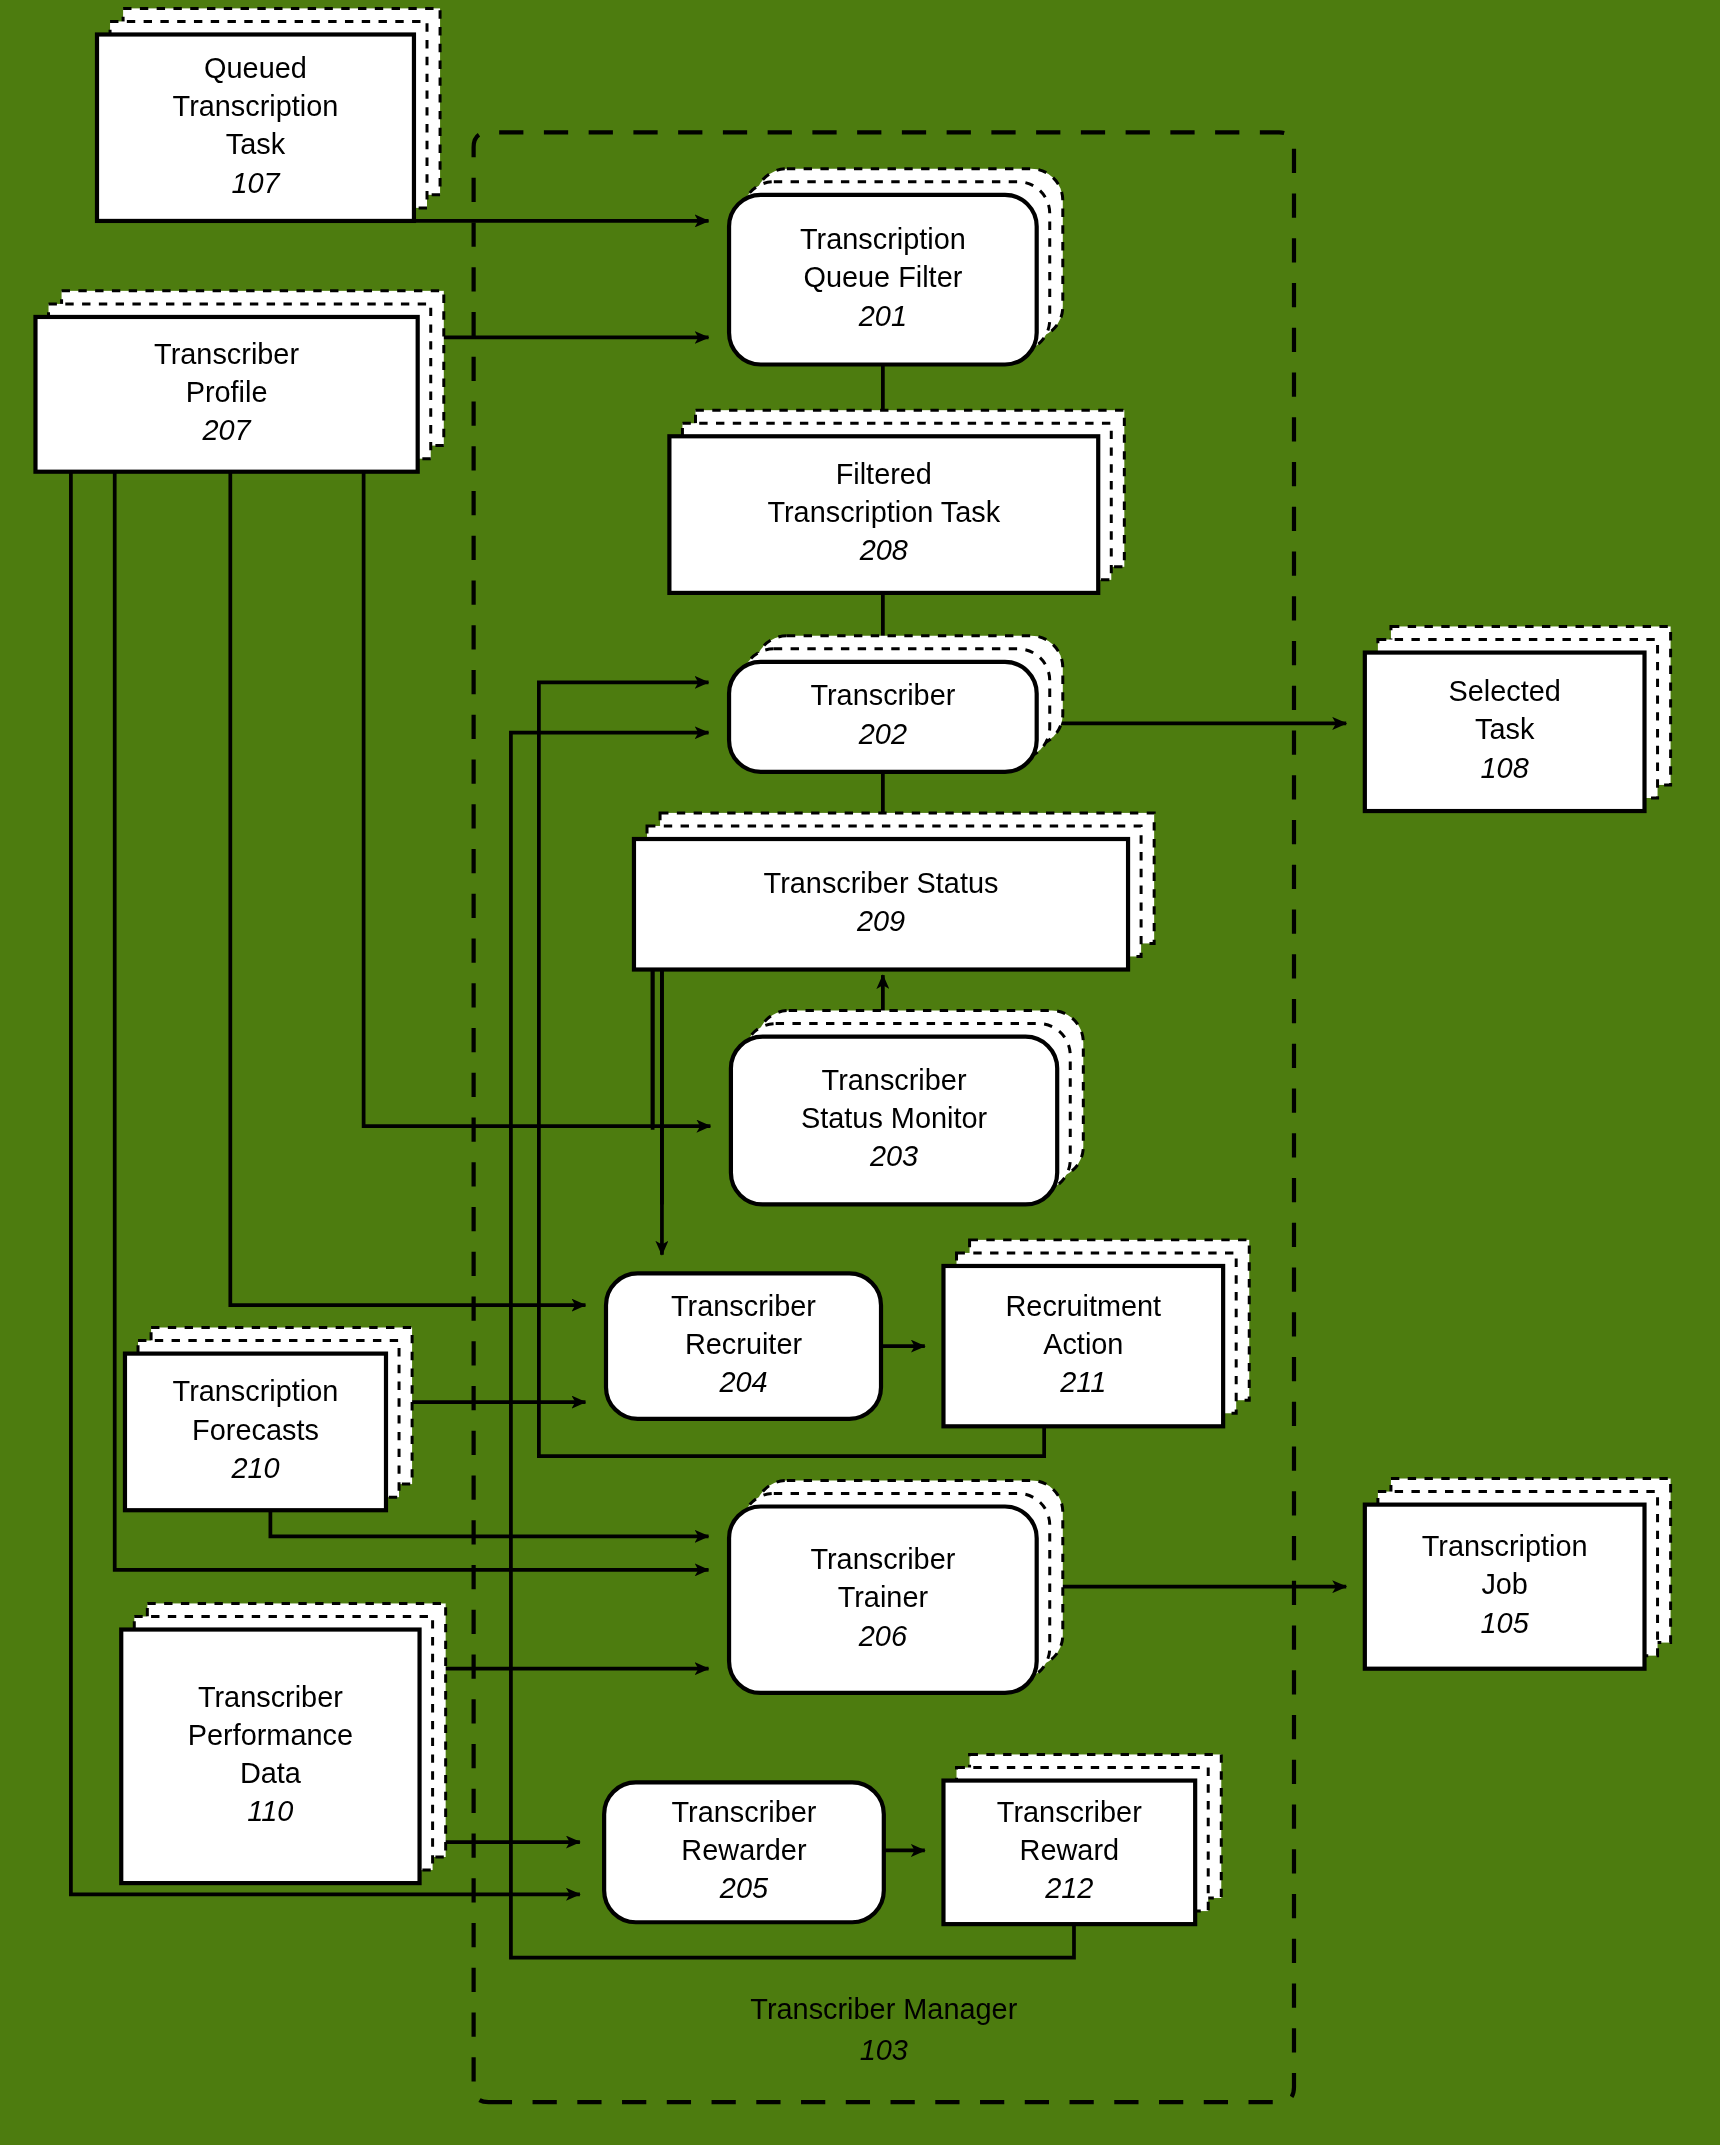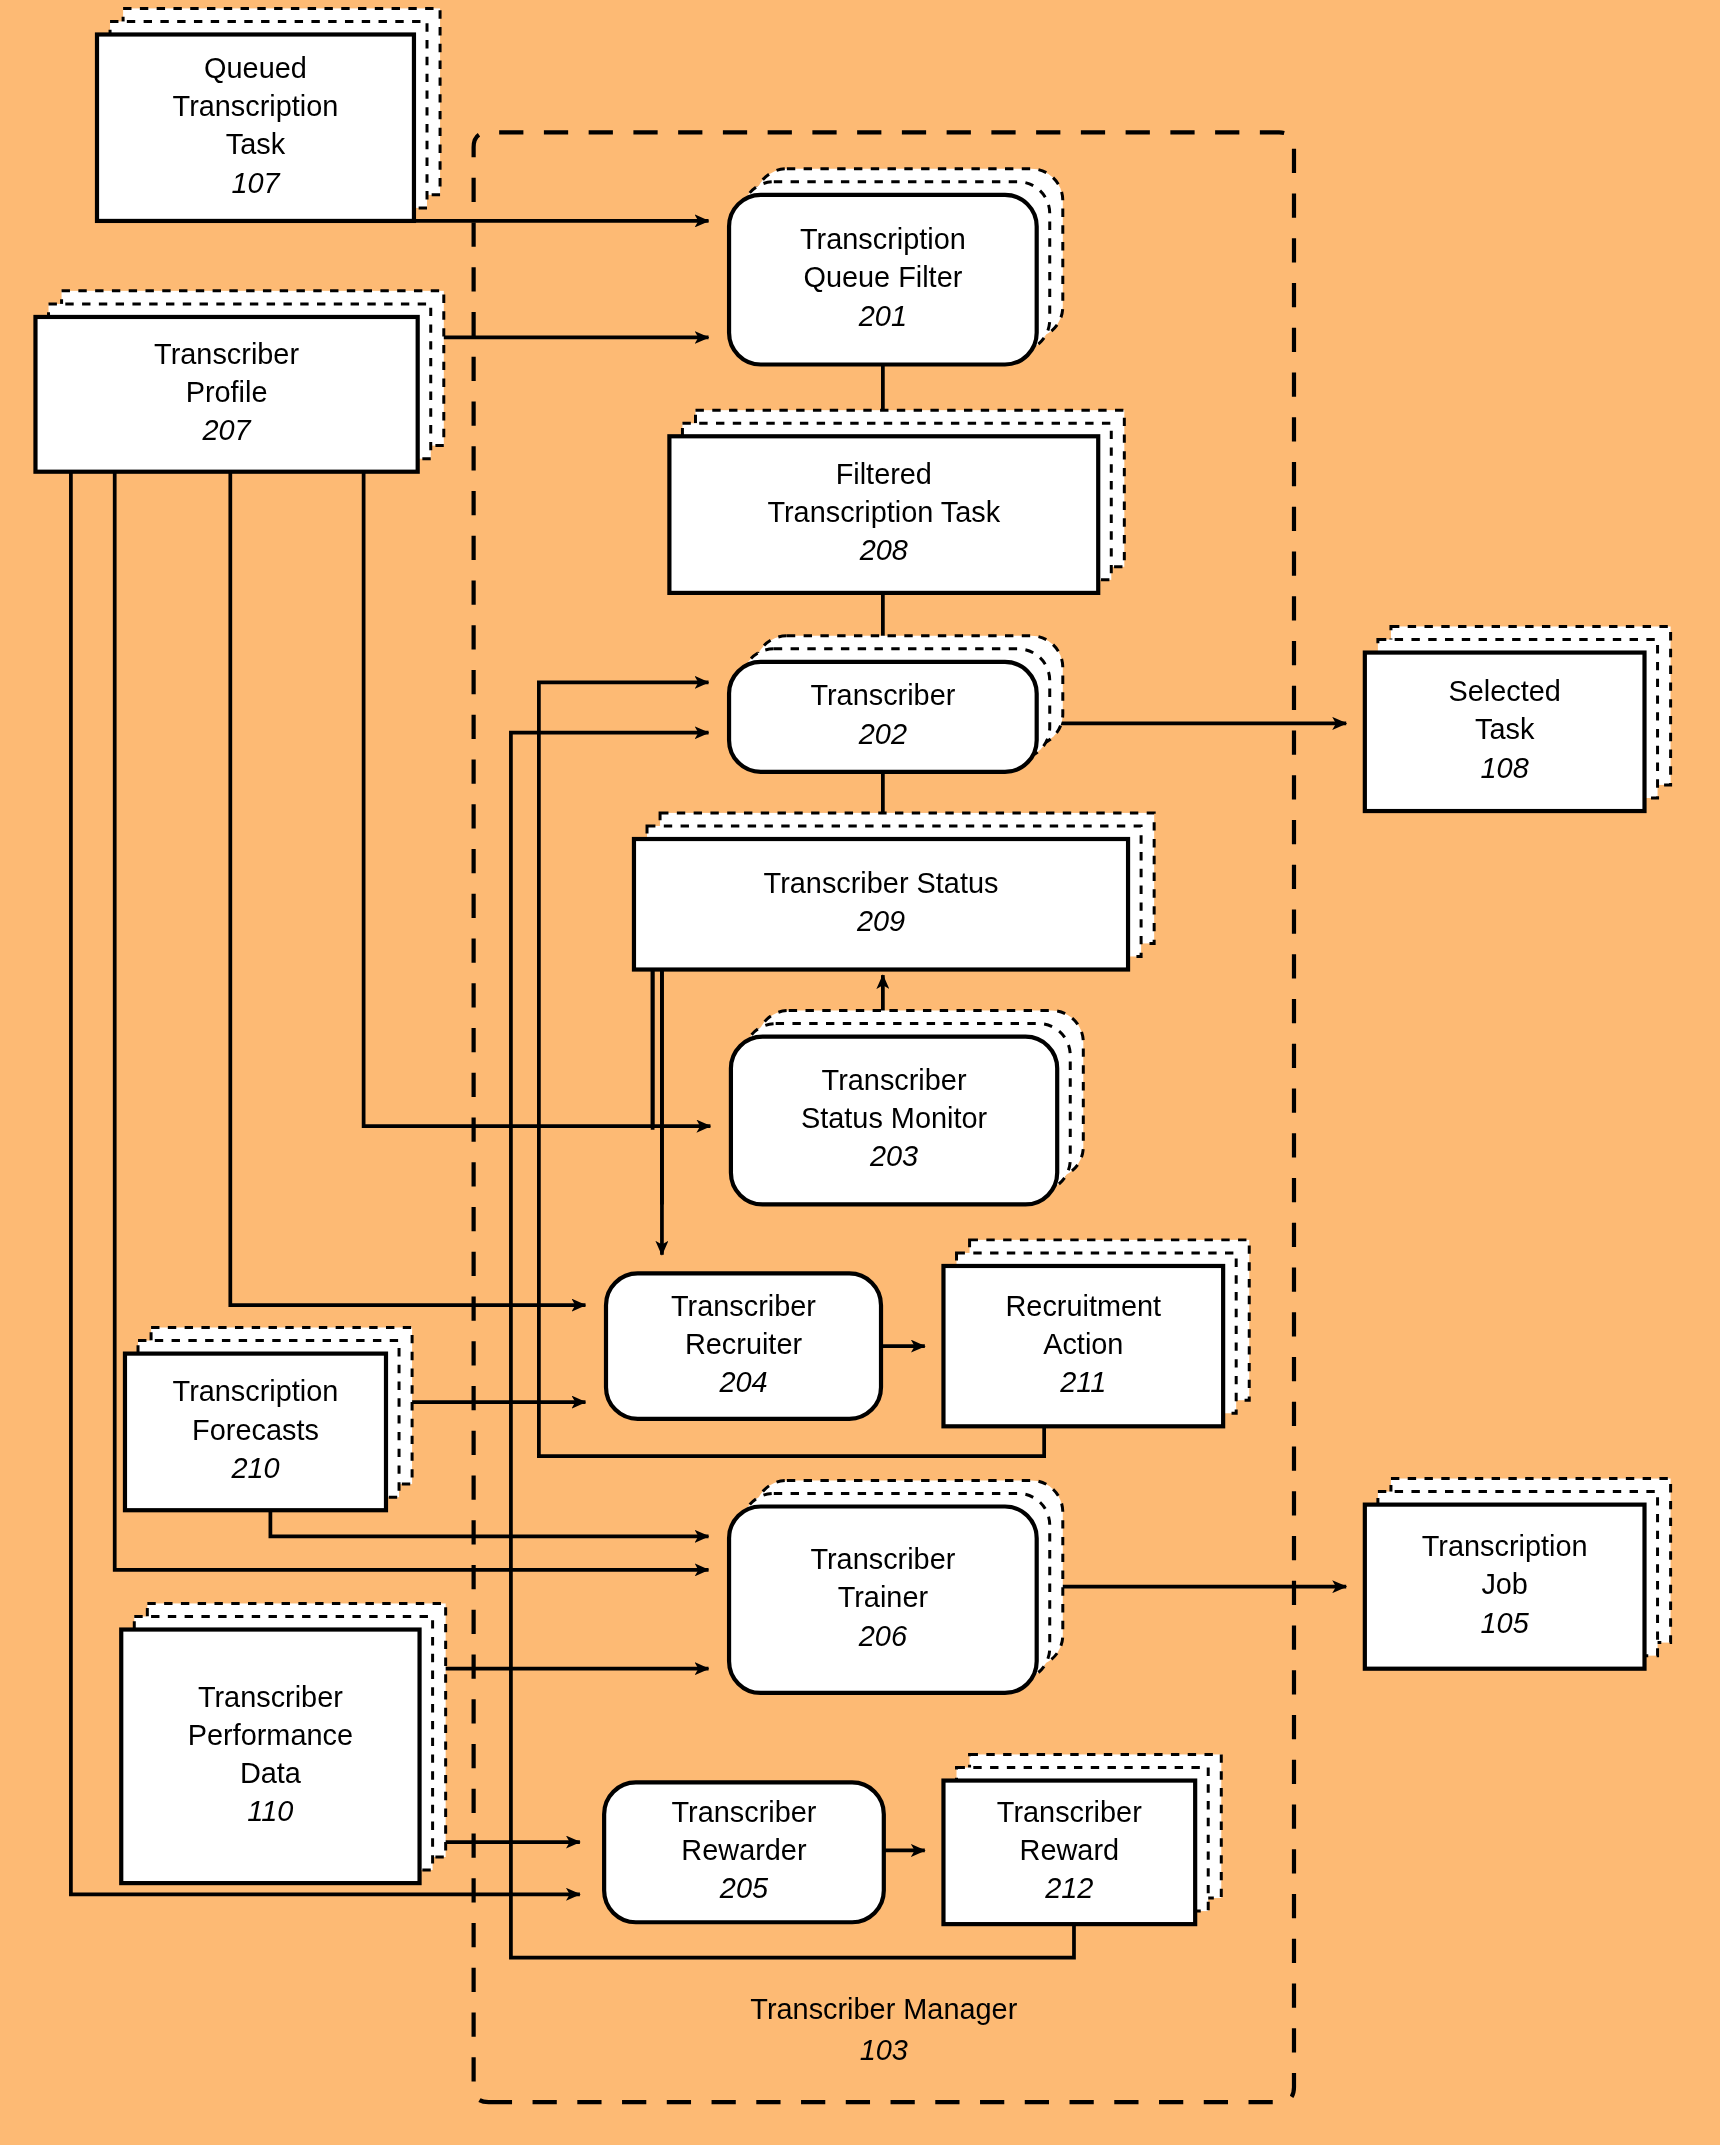--- a/index.html
+++ b/index.html
@@ -1,17 +1,17 @@
 <!DOCTYPE html>
 <html style="font-size:15px"><head>
 <meta charset="utf-8">
 <style>
   html,body{margin:0;padding:0;background:#fff;}
   body{width:1721px;height:2146px;font-family:"Liberation Sans",sans-serif;}
-  #stage{position:relative;width:1721px;height:2146px;background:#fdba74;overflow:hidden;}
+  #stage{position:relative;width:1721px;height:2146px;background:#4d7c0f;overflow:hidden;}
   svg{display:block;}
   .nodeLabel{font-family:"Liberation Sans",sans-serif;font-size:31px;fill:#000;text-anchor:middle;dominant-baseline:middle;}
   .nodeRef{font-family:"Liberation Sans",sans-serif;font-size:31px;font-style:italic;fill:#000;text-anchor:middle;dominant-baseline:middle;}
   .shadow{fill:#fff;stroke:#000;stroke-width:3.2;stroke-dasharray:9 9;}
   .boxfill{fill:#fff;stroke:#000;stroke-width:4.5;}
   .edge{fill:none;stroke:#000;stroke-width:4;}
   .dashbox{fill:none;stroke:#000;stroke-width:4.5;stroke-dasharray:26 22;}
 </style>
 </head>
 <body>

